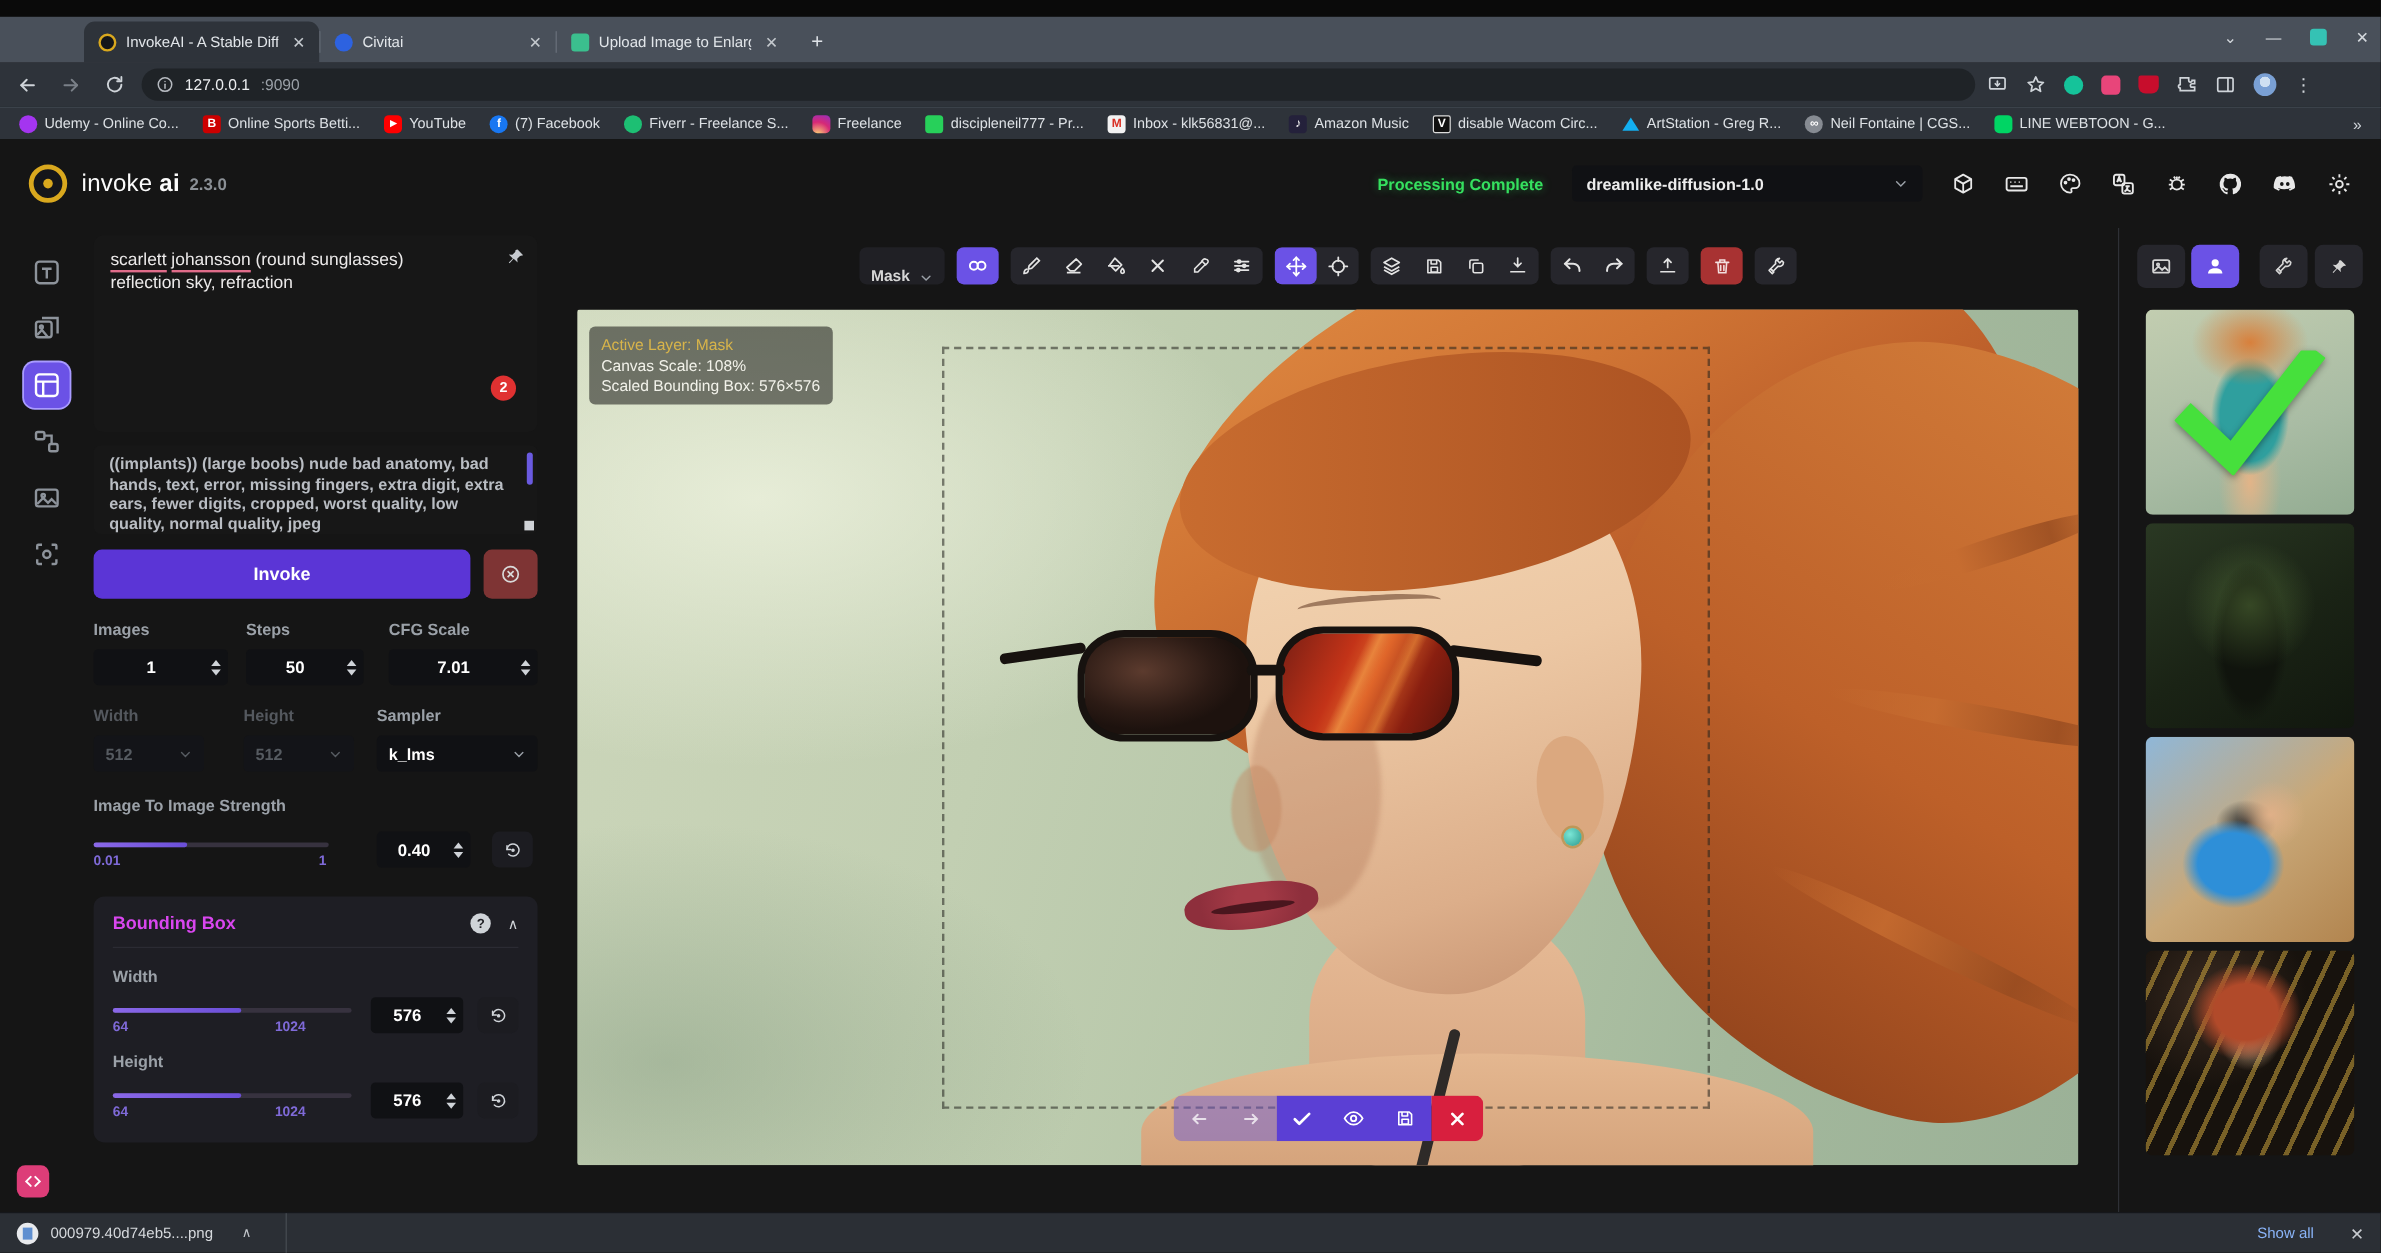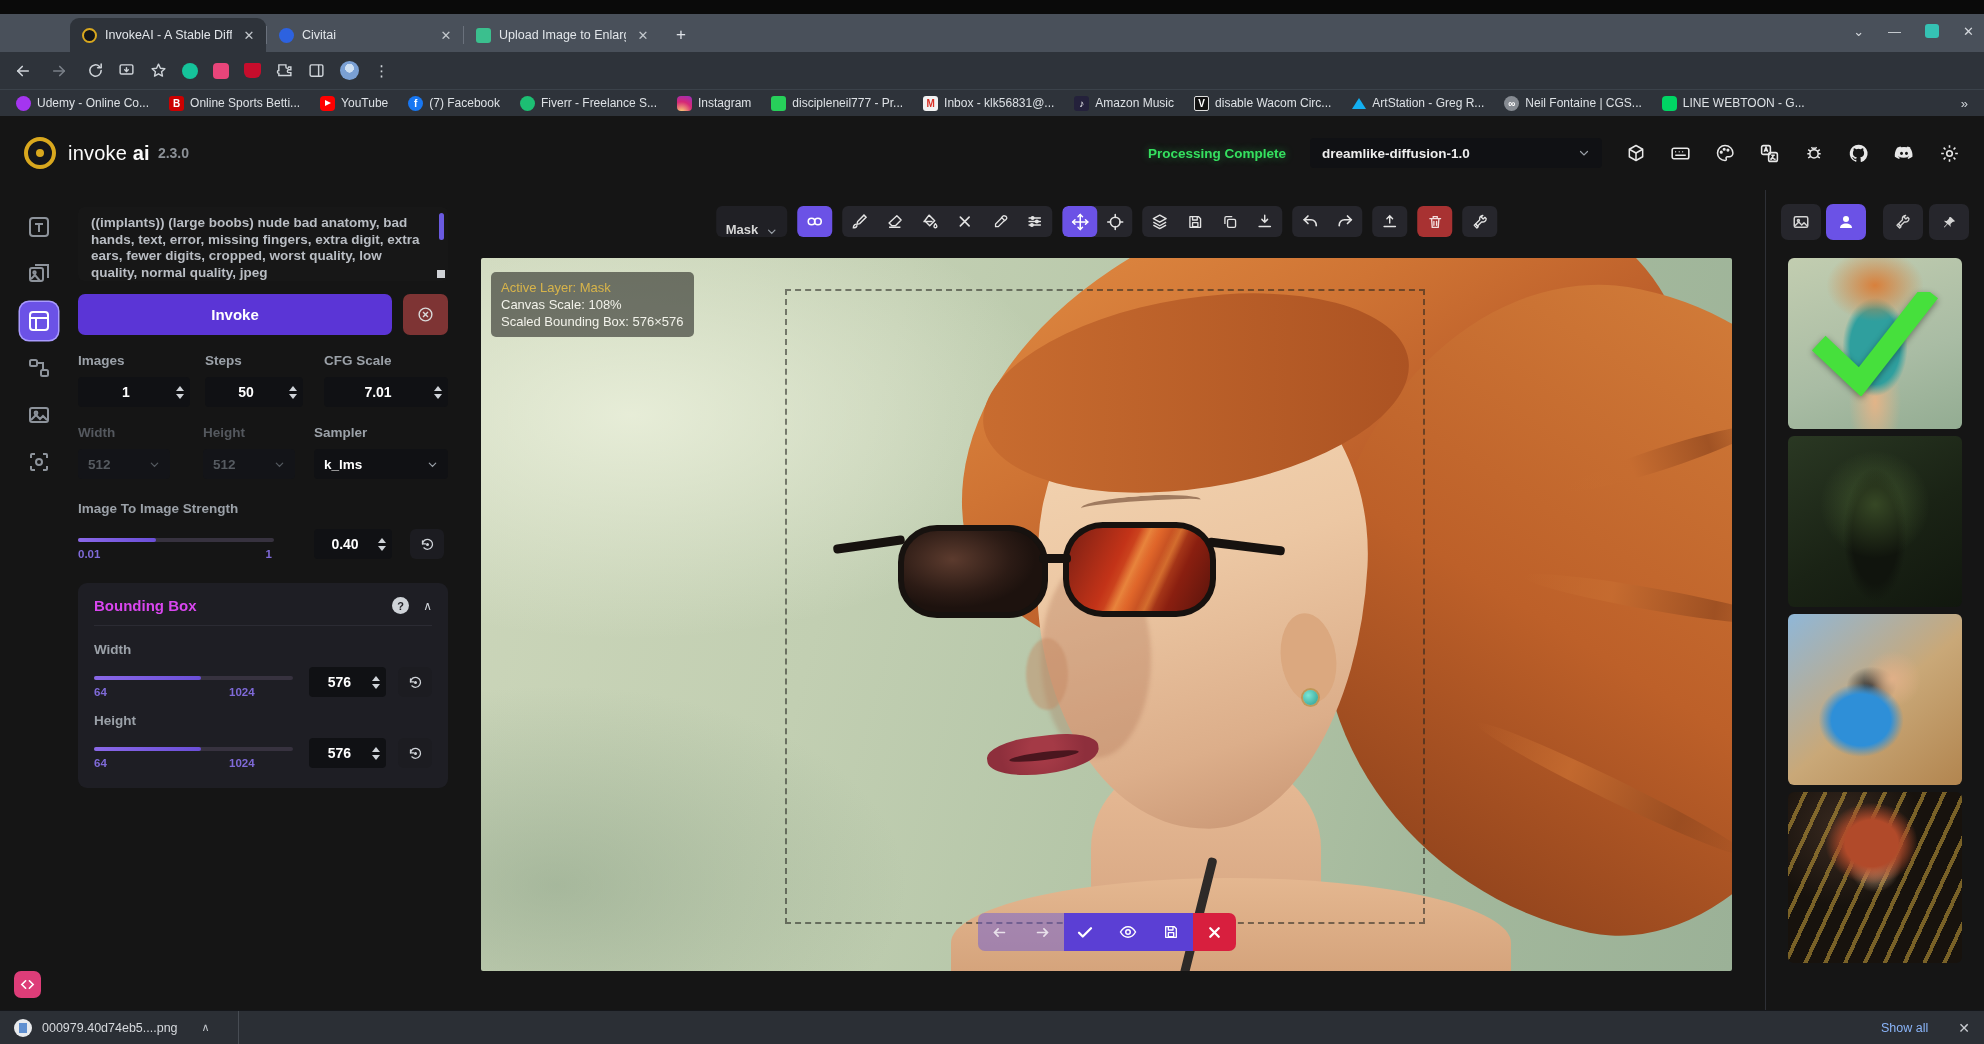--- a/index.html
+++ b/index.html
@@ -264,20 +264,29 @@
           <path d="M5 12h14"></path>
           <path d="M13 6l6 6-6 6"></path>
         </svg>
     </span>
     <span class="navbtn">
       <svg class="svg" width="17" height="17" viewBox="0 0 24 24" fill="none" stroke="currentColor" stroke-width="2.2" stroke-linecap="round" stroke-linejoin="round">
           <path d="M20 12a8 8 0 1 1-2.4-5.7"></path>
           <path d="M20 3v5h-5"></path>
         </svg>
     </span>
+    <div class="addr">
+      <svg class="svg" width="15" height="15" viewBox="0 0 24 24" fill="none" stroke="#b6bac0" stroke-width="2" stroke-linecap="round">
+          <circle cx="12" cy="12" r="9"></circle>
+          <path d="M12 8h.01"></path>
+          <path d="M12 11.5V17"></path>
+        </svg>
+      <span class="host">127.0.0.1</span>
+        <span class="port">:9090</span>
+    </div>
     <div class="chromeicons">
       <svg class="svg" width="17" height="17" viewBox="0 0 24 24" fill="none" stroke="currentColor" stroke-width="2" stroke-linecap="round">
           <rect x="3" y="4" width="18" height="13" rx="2"></rect>
           <path d="M12 8v5"></path>
           <path d="M9.5 11l2.5 2.5L14.5 11"></path>
         </svg>
       <svg class="svg" width="17" height="17" viewBox="0 0 24 24" fill="none" stroke="currentColor" stroke-width="2" stroke-linejoin="round">
           <path d="M12 3l2.7 5.8 6.3.7-4.7 4.2 1.3 6.2-5.6-3.2-5.6 3.2 1.3-6.2L3 9.5l6.3-.7z"></path>
         </svg>
       <span class="extdot" style="background:#15c39a"></span>
@@ -313,21 +322,21 @@
     <span class="bm">
         <span class="bmic f3">f</span>
         <span>(7) Facebook</span>
       </span>
     <span class="bm">
         <span class="bmic f4"></span>
         <span>Fiverr - Freelance S...</span>
       </span>
     <span class="bm">
         <span class="bmic f5"></span>
-        <span>Instagram</span>
+        <span>Freelance</span>
       </span>
     <span class="bm">
         <span class="bmic f6"></span>
         <span>discipleneil777 - Pr...</span>
       </span>
     <span class="bm">
         <span class="bmic f7">M</span>
         <span>Inbox - klk56831@...</span>
       </span>
     <span class="bm">
@@ -457,20 +466,30 @@
         </div>
     </div>
     <div class="consolebtn">
       <svg class="svg" width="15" height="15" viewBox="0 0 24 24" fill="none" stroke="currentColor" stroke-width="2.6" stroke-linecap="round">
           <path d="M9 6L3 12l6 6"></path>
           <path d="M15 6l6 6-6 6"></path>
         </svg>
     </div>
 
     <div class="leftpanel">
+      <div class="promptbox">
+        <div><span class="uline">scarlett</span> <span class="uline">johansson</span> <span>(round sunglasses)</span></div>
+        <div>reflection sky, refraction</div>
+        <span class="pin">
+          <svg class="svg" width="16" height="16" viewBox="0 0 24 24" fill="currentColor" stroke="none">
+              <path d="M14 3l7 7-1.5.5-2.5.5-3.5 3.5.5 4.5-2.5-2.5L9 14.5 4 20l-1-1 5-5-2.5-2.5L3 9l4.5.5L11 6l.5-2.5z"></path>
+            </svg>
+        </span>
+        <span class="badge">2</span>
+      </div>
 
       <div class="negbox">
         <span>((implants)) (large boobs) nude bad anatomy, bad hands, text, error, missing fingers, extra digit, extra ears, fewer digits, cropped, worst quality, low quality, normal quality, jpeg</span>
         <span class="negscroll"></span>
         <span class="neggrip"></span>
       </div>
 
       <div class="invokerow">
         <div class="invoke">Invoke</div>
         <div class="cancel">

